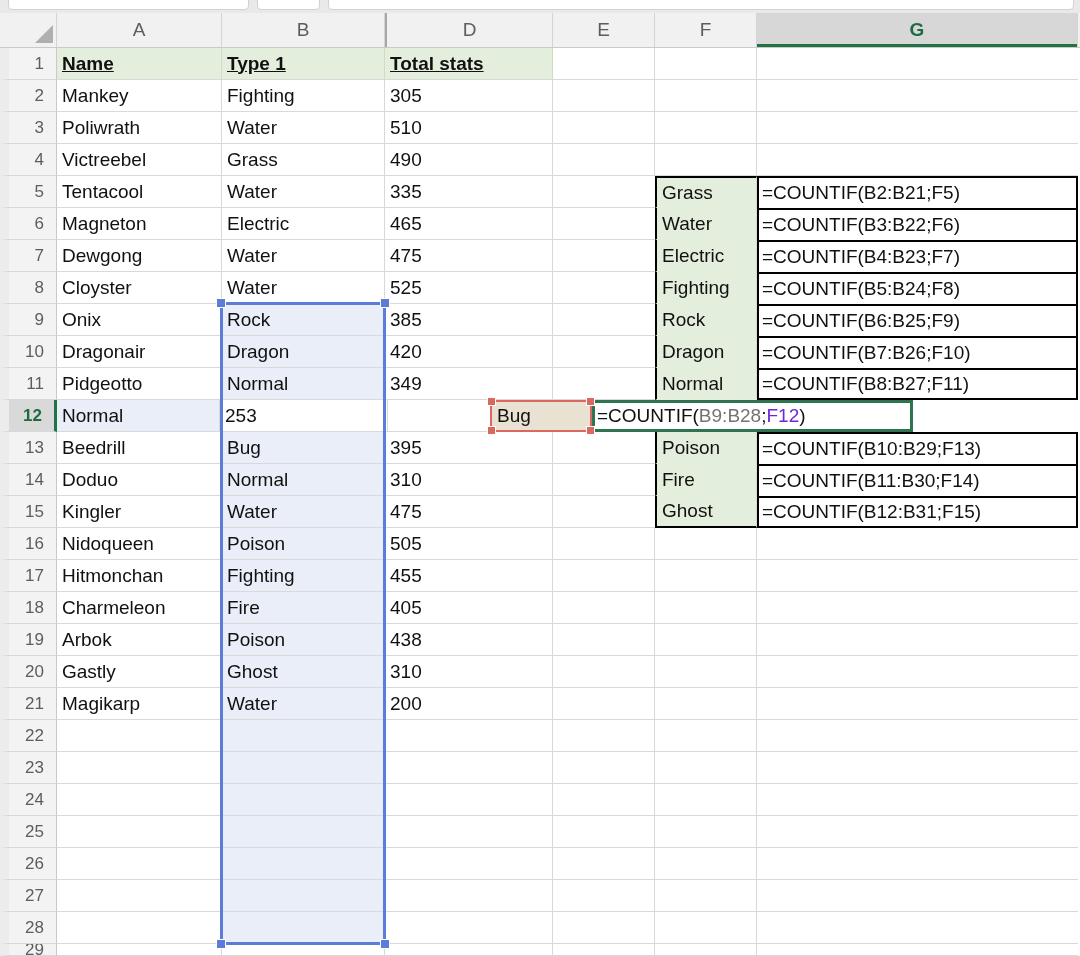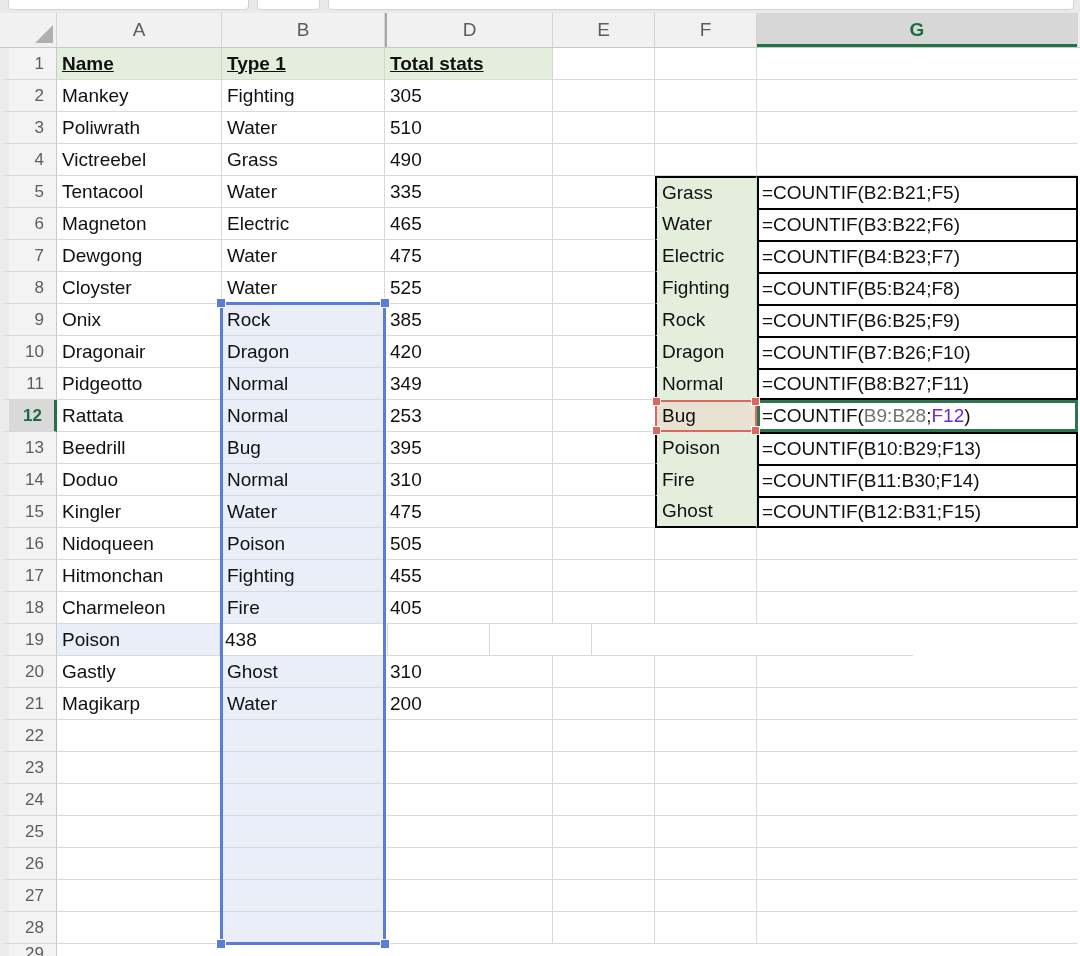--- a/index.html
+++ b/index.html
@@ -13,21 +13,21 @@
   .colcell{box-sizing:border-box;border-right:1px solid #D4D4D4;display:flex;align-items:center;justify-content:center;
            color:#5D5D5D;font-size:19px;height:100%;}
   .corner{width:57px;position:relative;}
   .tri{position:absolute;right:3px;bottom:4px;width:0;height:0;border-bottom:18px solid #AFAFAF;border-left:18px solid transparent;}
   .wA{width:165px}.wB{width:163px}.wD{width:168px}.wE{width:102px}.wF{width:102px}.wG{width:321px}
   .hidL{border-left:2px solid #A8A8A8;}
   .selcol{background:#D7D7D7;color:#1F6B41;font-weight:bold;box-shadow:inset 0 -3px 0 0 #217346;}
   
   .gridrows{position:absolute;left:0;top:48px;width:1080px;}
   .row{display:flex;height:32px;box-sizing:border-box;}
-  .row29{height:12px;overflow:hidden;flex-direction:column;}
+  .row29{height:12px;overflow:hidden;}
   .rh{width:57px;box-sizing:border-box;background:#F3F3F3;border-left:9px solid #ECECEC;border-right:1px solid #C9C9C9;
       border-bottom:1px solid #D7D7D7;color:#5D5D5D;font-size:17px;display:flex;align-items:center;
       justify-content:flex-end;padding-right:12px;}
   .rhsel{background:#D9D9D9;color:#1F6B41;font-weight:bold;border-right:3px solid #217346;}
   .c{box-sizing:border-box;border-right:1px solid #D9D9D9;border-bottom:1px solid #D9D9D9;font-size:19px;color:#111;
      display:flex;align-items:center;padding-left:5px;overflow:hidden;white-space:nowrap;}
   .c.wG{border-right:none;}
   .b{font-weight:bold;text-decoration:underline;}
   .hdr{background:#E4EEDC;border-right:1px solid #CFDCC3;}
   
@@ -185,21 +185,20 @@
       <div class="c wA">Pidgeotto</div>
       <div class="c wB bsel">Normal</div>
       <div class="c wD">349</div>
       <div class="c wE ne"></div>
       <div class="c wF fc">Normal</div>
       <div class="c wG gf gf-b">=COUNTIF(B8:B27;F11)</div>
     </div>
 
     <div class="row">
       <div class="rh rhsel">12</div>
-      <div class="c wA">Rattata</div>
       <div class="c wB bsel">Normal</div>
       <div class="c wD">253</div>
       <div class="c wE ne"></div>
       <div class="c wF fref">
         <span>Bug</span>
         <span class="rhd tl"></span>
         <span class="rhd tr"></span>
         <span class="rhd bl"></span>
         <span class="rhd br"></span>
       </div>
@@ -267,20 +266,21 @@
       <div class="c wA">Charmeleon</div>
       <div class="c wB bsel">Fire</div>
       <div class="c wD">405</div>
       <div class="c wE"></div>
       <div class="c wF"></div>
       <div class="c wG"></div>
     </div>
 
     <div class="row">
       <div class="rh">19</div>
+      <div class="c wA">Arbok</div>
       <div class="c wB bsel">Poison</div>
       <div class="c wD">438</div>
       <div class="c wE"></div>
       <div class="c wF"></div>
       <div class="c wG"></div>
     </div>
 
     <div class="row">
       <div class="rh">20</div>
       <div class="c wA">Gastly</div>

